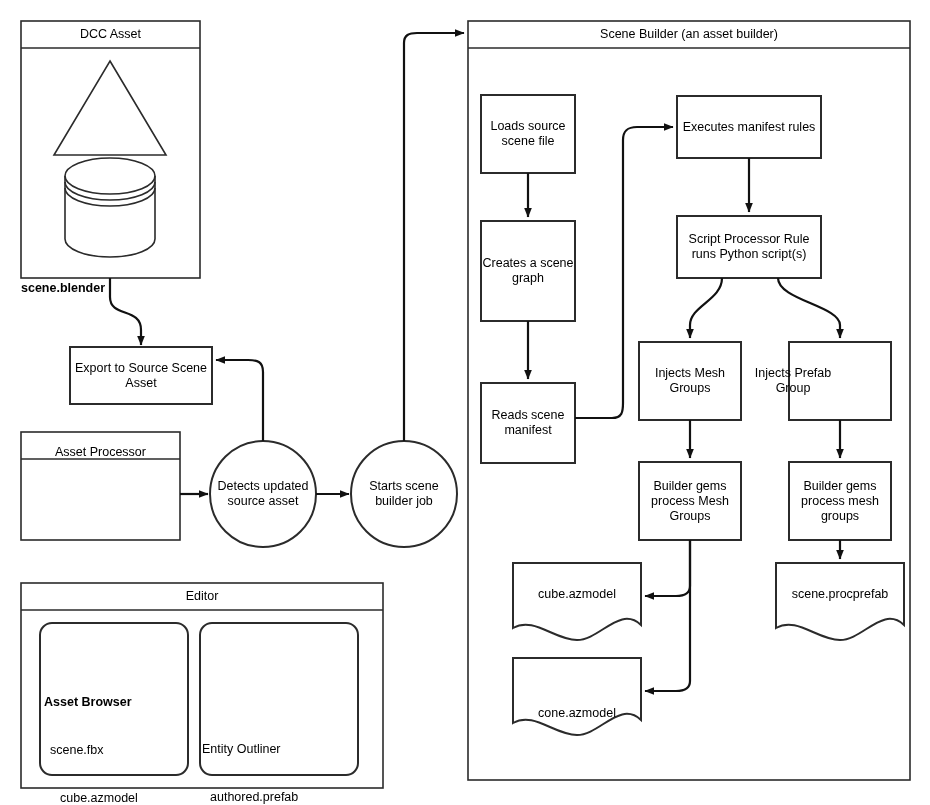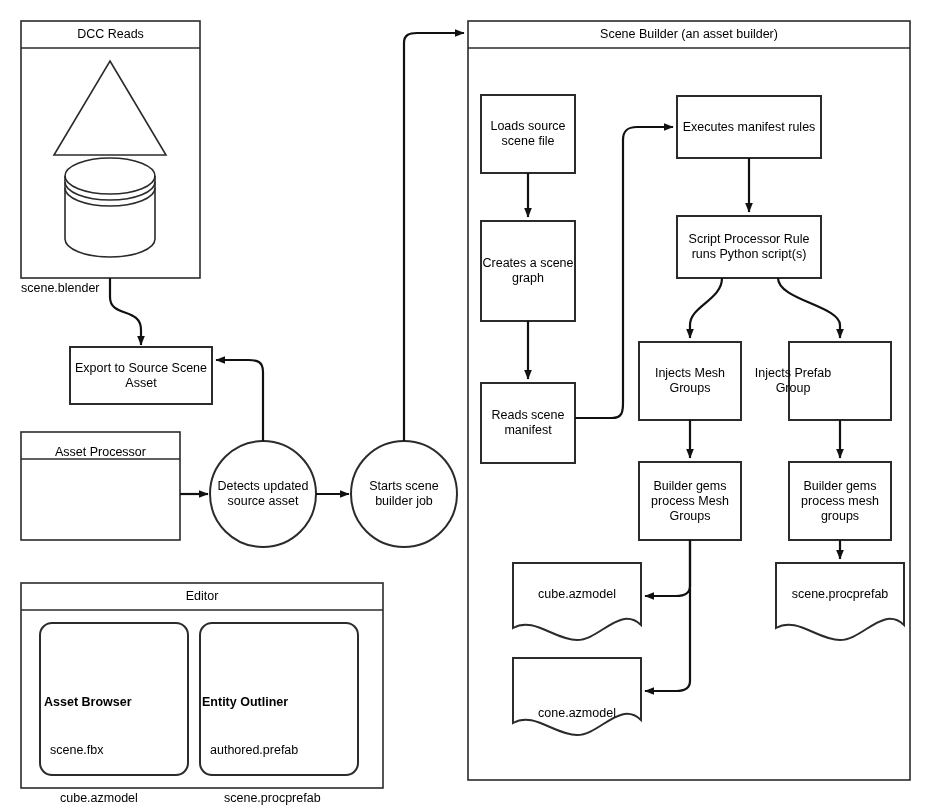--- a/index.html
+++ b/index.html
@@ -26,21 +26,21 @@
     pointer-events:none;
   }
   .title-lbl{font-size:12.5px;}
   .tree{
     position:absolute;
     font-size:12.5px;
     line-height:16px;
     color:#000;
     white-space:pre;
   }
-  .free-lbl{position:absolute;font-size:12.5px;color:#000;white-space:nowrap;}
+  .free-lbl{position:absolute;font-size:12.5px;color:#000;white-space:nowrap;font-weight:bold;}
 </style>
 </head>
 <body>
 
 <div id="stage">
 
   <svg class="canvas" viewBox="0 0 930 805" xmlns="http://www.w3.org/2000/svg">
 
     <g>
       <rect class="shapefill-thin" x="21" y="21" width="179" height="257"></rect>
@@ -127,21 +127,21 @@
 
     <path class="conn" marker-end="url(#arw)" d="M840,420 L840,458"></path>
 
     <path class="conn" marker-end="url(#arw)" d="M690,540 L690,586 C690,594 684,596 676,596 L645,596"></path>
 
     <path class="conn" marker-end="url(#arw)" d="M690,540 L690,681 C690,689 684,691 676,691 L645,691"></path>
 
     <path class="conn" marker-end="url(#arw)" d="M840,540 L840,559"></path>
   </svg>
 
-  <div class="lbl title-lbl" style="left:21px;top:21px;width:179px;height:27px;">DCC Reads</div>
+  <div class="lbl title-lbl" style="left:21px;top:21px;width:179px;height:27px;">DCC Asset</div>
 
   <div class="lbl title-lbl" style="left:21px;top:432px;width:159px;height:40px;">Asset Processor</div>
 
   <div class="lbl title-lbl" style="left:21px;top:583px;width:362px;height:27px;">Editor</div>
 
   <div class="lbl title-lbl" style="left:468px;top:21px;width:442px;height:27px;">Scene Builder (an asset builder)</div>
 
   <div class="free-lbl" style="left:21px;top:281px;">scene.blender</div>
 
   <div class="lbl" style="left:70px;top:347px;width:142px;height:57px;">Export to Source Scene Asset</div>
@@ -188,20 +188,20 @@
 
   <div class="tree" style="left:44px;top:662px;width:142px;">
     <div style="font-weight:bold;">Asset Browser</div>
     <div style="padding-left:6px;">scene.fbx</div>
     <div style="padding-left:16px;">cube.azmodel</div>
     
     
   </div>
 
   <div class="tree" style="left:202px;top:662px;width:154px;">
-    <div style="font-weight:bold;">Entity Outliner</div>
+    <div style="font-weight:normal;margin-top:47px;">Entity Outliner</div>
     <div style="padding-left:8px;">authored.prefab</div>
     <div style="padding-left:22px;">scene.procprefab</div>
     
     
   </div>
 
 </div>
 
 </body></html>

